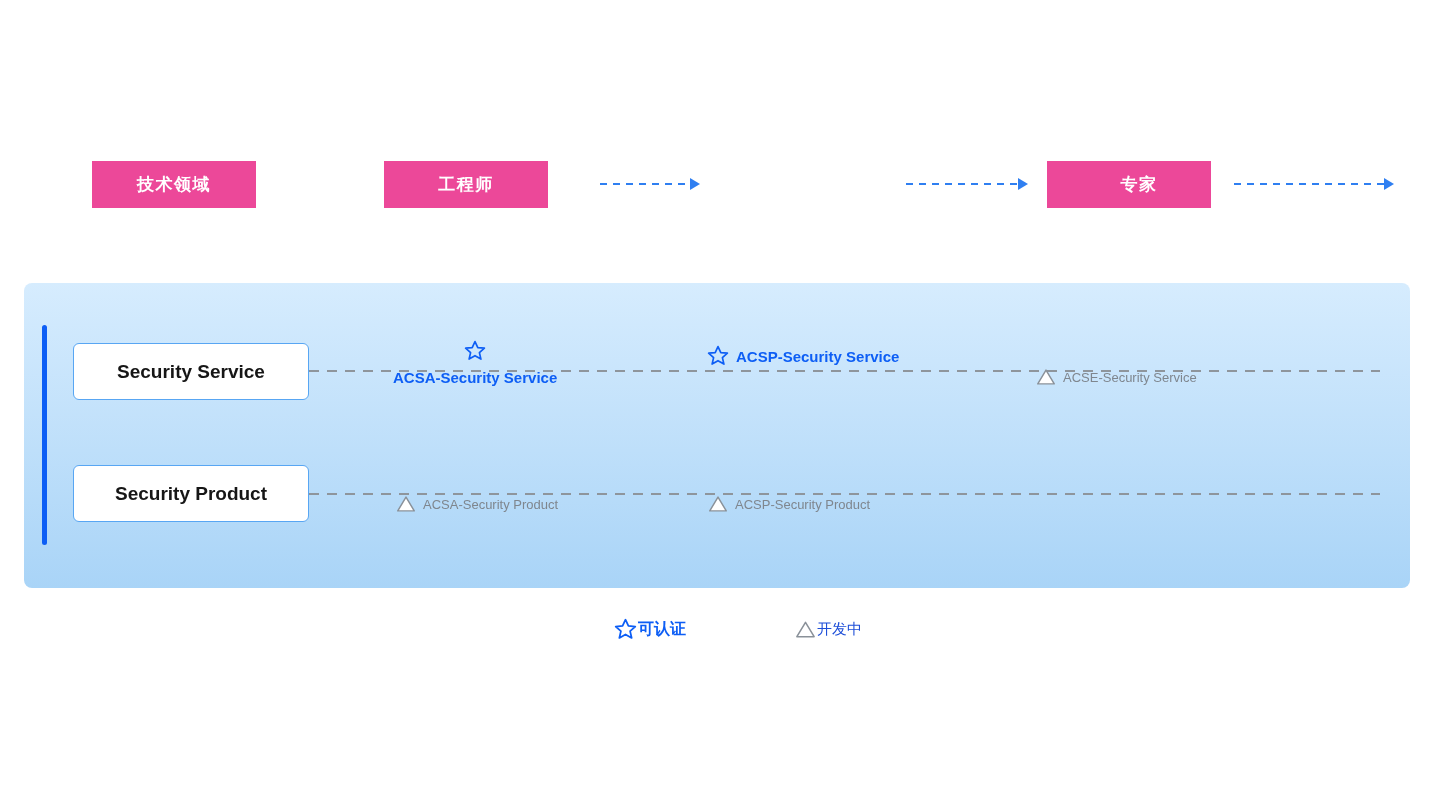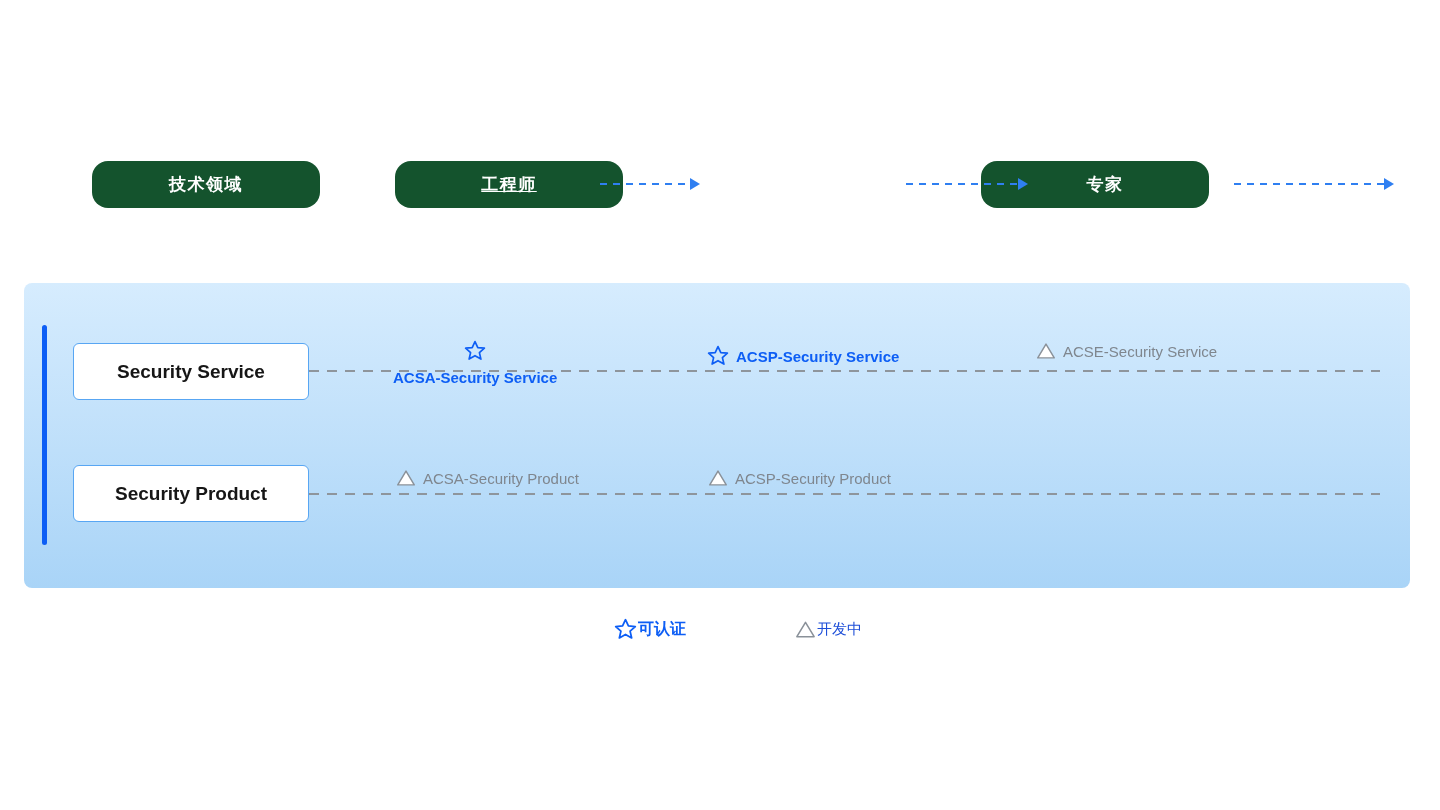--- a/index.html
+++ b/index.html
@@ -6,30 +6,30 @@
   html,body { background:#ffffff; }
   body {
     width:1440px; height:810px;
     font-family:"Liberation Sans","DejaVu Sans",sans-serif;
     overflow:hidden;
   }
   .stage { position:relative; width:1440px; height:810px; background:#fff; }
 
   
   .flow-btn {
-    position:absolute; top:161px; width:228px; height:47px;
-    background:#14532d; color:#fff; border-radius:16px;
+    position:absolute; top:161px; width:164px; height:47px;
+    background:#ec4899; color:#fff; border-radius:0;
     display:flex; align-items:center; justify-content:center;
     font-size:17px; font-weight:600; letter-spacing:1.5px;
     cursor:pointer;
   }
   .flow-btn.b1 { left:92px; }
-  .flow-btn.b2 { left:395px;text-decoration:underline; }
+  .flow-btn.b2 { left:384px; }
   .flow-btn.b3 { left:702px; }
-  .flow-btn.b4 { left:981px;padding-left:20px; }
+  .flow-btn.b4 { left:1047px;padding-left:20px; }
 
   .flow-arrow { position:absolute; top:178px; height:12px; }
   .flow-arrow .dash {
     position:absolute; left:0; right:10px; top:5px; height:2px;
     background:repeating-linear-gradient(90deg,#2f7ff1 0 7px,transparent 7px 13px);
   }
   .flow-arrow .head {
     position:absolute; right:0; top:0; width:0; height:0;
     border-left:10px solid #2f7ff1;
     border-top:6px solid transparent; border-bottom:6px solid transparent;
@@ -64,21 +64,21 @@
   .track-line.l1 { top:87px; }
   .track-line.l2 { top:210px; }
 
   
   .cert-item {
     position:absolute; display:flex; align-items:center; gap:6px; height:26px;
     white-space:nowrap;
   }
   .cert-item .icon { display:flex; align-items:center; justify-content:center; }
   .cert-item.blue { color:#0d5ef5; font-weight:700; font-size:15px; cursor:pointer; }
-  .cert-item.gray { color:#7f868e; font-weight:400; font-size:15px; }
+  .cert-item.gray { color:#7f868e; font-weight:400; font-size:13px;margin-top:26px; }
 
   .cert-item.r1c1 { left:369px; top:56px;flex-direction:column; }
   .cert-item.r1c2 { left:682px; top:60px; }
   .cert-item.r1c3 { left:1011px; top:55px; }
   .cert-item.r2c1 { left:371px; top:182px; }
   .cert-item.r2c2 { left:683px; top:182px; }
   .cert-item.r2c3 { left:1012px; top:180px; }
 
   
   .legend-group {

